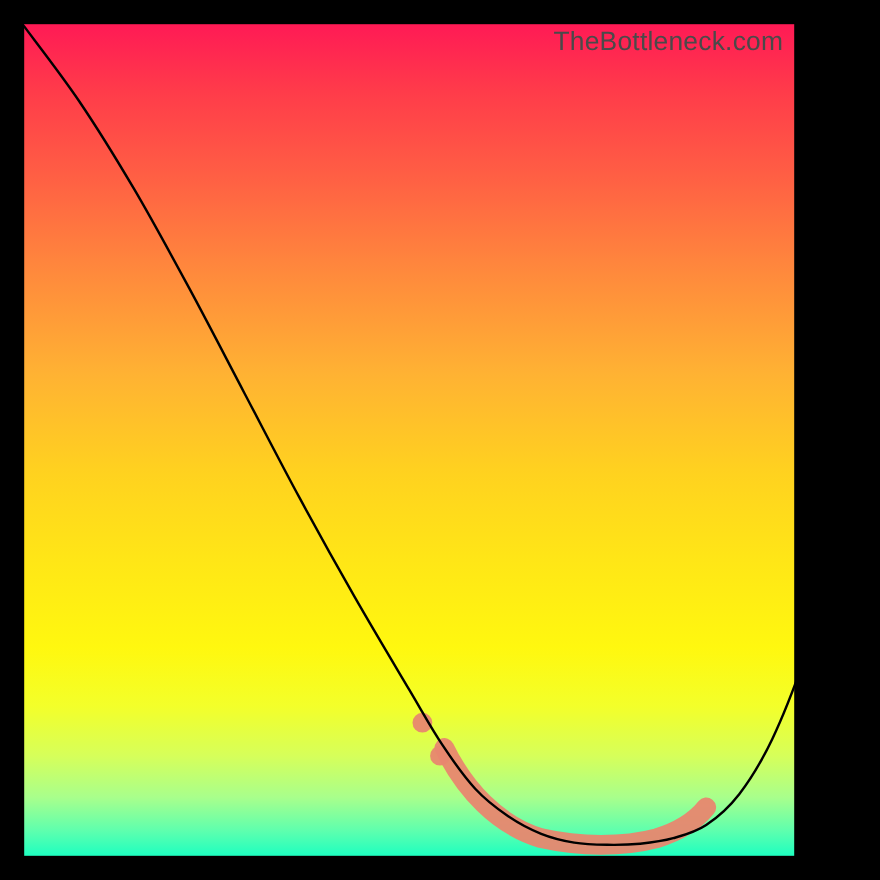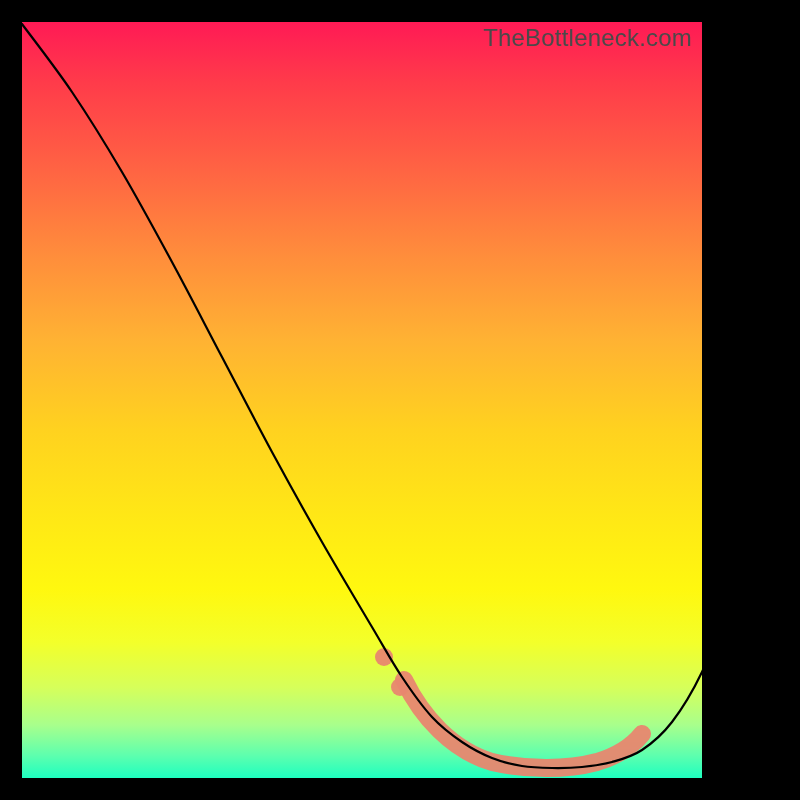--- a/index.html
+++ b/index.html
@@ -25,20 +25,21 @@
       #ffb233 42%,
       #ffd21f 54%,
       #ffe716 65%,
       #fff80f 75%,
       #f3ff2a 82%,
       #d6ff5a 88%,
       #a8ff8c 93%,
       #5effae 97%,
       #1effc0 100%
     );
+    padding-left: 20px;
   }
   .watermark {
     position: absolute;
     top: 2px;
     right: 10px;
     color: #4a4a4a;
     font-size: 24px;
     font-weight: 500;
     letter-spacing: 0.2px;
     user-select: none;

